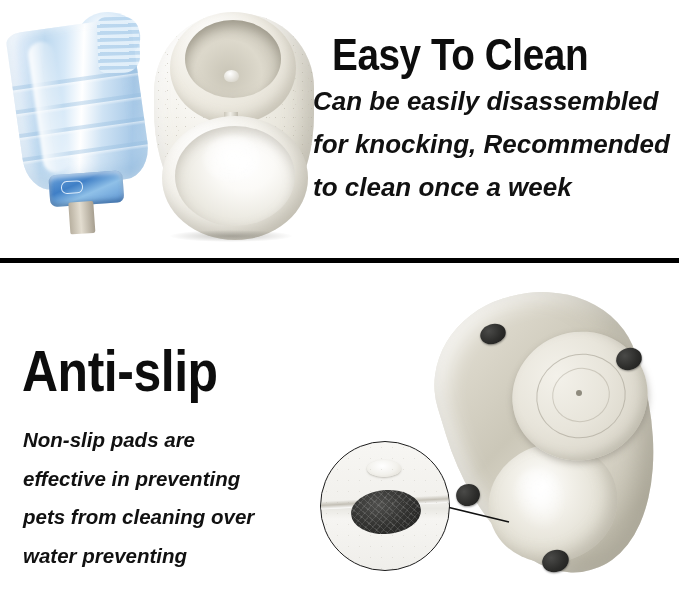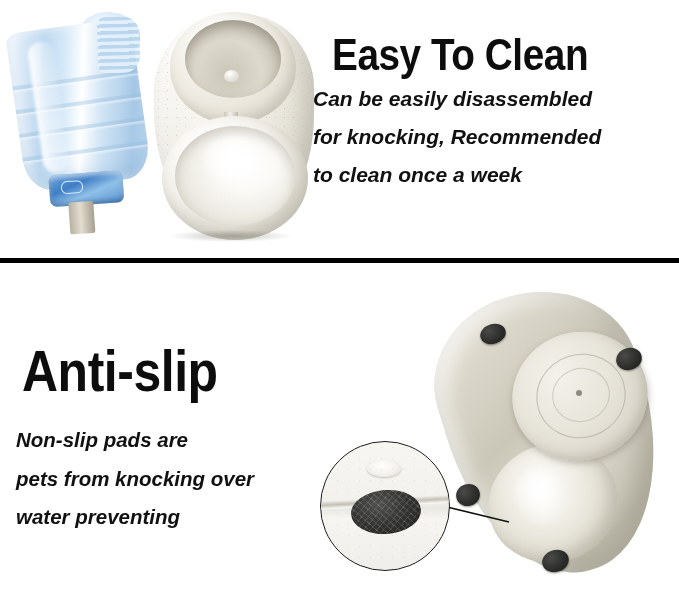--- a/index.html
+++ b/index.html
@@ -51,21 +51,21 @@
 
   
   #title-easy-to-clean {
     left: 332px;
     top: 2px;
     font-size: 45px;
   }
   #desc-easy-to-clean {
     left: 313px;
     top: 88px;
-    font-size: 21px;
+    font-size: 26px;
   }
   #desc-easy-to-clean .line { margin-bottom: 17px; }
 
   
   #photo-dispenser-assembly {
     left: 0px; top: 0px; width: 320px; height: 250px;
   }
 
   
   .bottle-wrap {
@@ -262,21 +262,21 @@
   #title-anti-slip {
     left: 22px;
     top: 303px;
     font-size: 58px;
   }
   #desc-anti-slip {
     left: 16px;
     top: 430px;
     font-size: 20.5px;
   }
-  #desc-anti-slip .line { margin-bottom: 18px; }
+  #desc-anti-slip .line { margin-bottom: 18px; margin-left: 7px; }
 
   
   #photo-dispenser-underside {
     left: 420px; top: 282px; width: 259px; height: 300px;
   }
   .under-body {
     position: absolute;
     left: 30px; top: 8px;
     width: 205px; height: 285px;
     border-radius: 46% 52% 50% 48% / 30% 32% 62% 60%;
@@ -465,21 +465,22 @@
     <div class="line">for knocking,  Recommended</div>
     <div class="line">to clean once a week</div>
   </div>
 
   <div id="section-divider"></div>
 
   <h1 class="panel heading" id="title-anti-slip">Anti-slip</h1>
 
   <div class="panel body-text" id="desc-anti-slip">
     <div class="line">Non-slip pads are</div>
-    <div class="line">pets from knocking over</div>
+    <div class="line">effective in preventing</div>
+    <div class="line">pets from cleaning over</div>
     <div class="line">water preventing</div>
   </div>
 
   <div class="panel" id="photo-dispenser-underside">
     <div class="under-body"></div>
     <div class="under-body-speckle"></div>
     <div class="under-dome"></div>
     <div class="under-dome-gloss"></div>
     <div class="under-plate"></div>
     <div class="under-plate-ring1"></div>

